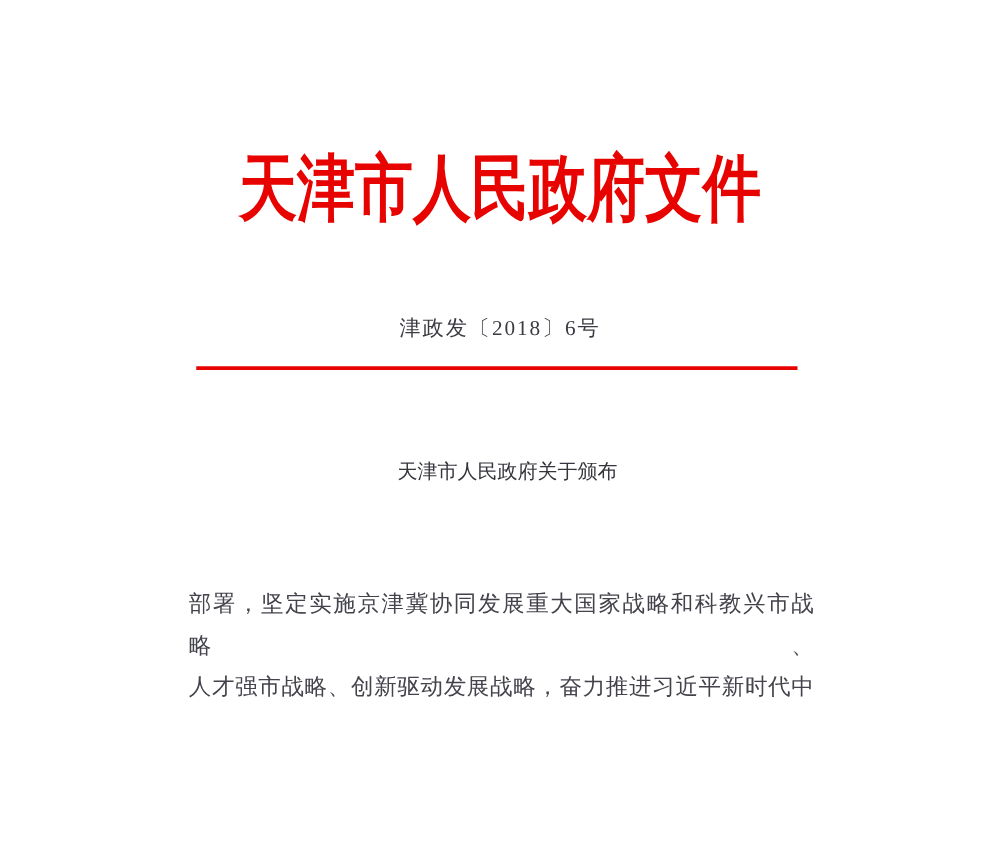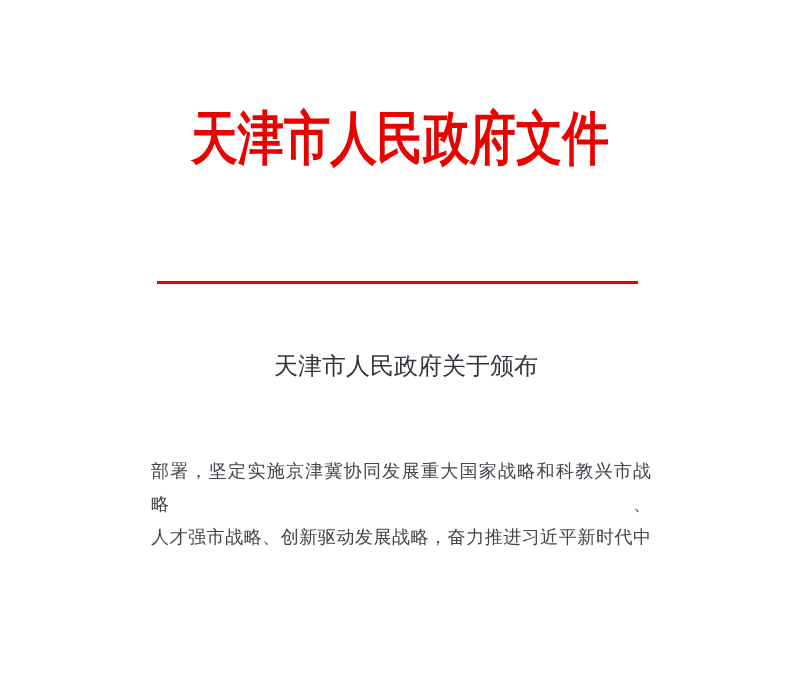--- a/index.html
+++ b/index.html
@@ -1,21 +1,21 @@
 <!DOCTYPE html>
 <html><head>
 <meta charset="utf-8">
 <style>
   * { margin: 0; padding: 0; box-sizing: border-box; }
   html, body { background: #ffffff; }
   .page {
     position: relative;
     width: 800px;
     height: 556px;
-    margin: 0 auto;
+    margin: 12px auto;
     background: #ffffff;
     overflow: hidden;
     font-family: "Liberation Serif", "DejaVu Serif", serif;
   }
   
   .letterhead {
     position: absolute;
     top: 89px;
     left: 0;
     width: 100%;
@@ -48,21 +48,21 @@
     height: 3px;
     background: #e60300;
   }
   
   .doc-title {
     position: absolute;
     top: 348px;
     left: 0;
     width: 100%;
     text-align: center;
-    font-size: 24px;
+    font-size: 16px;
     line-height: 36px;
     font-weight: 400;
     color: #34343c;
     padding-left: 12px;
   }
   
   .body-text {
     position: absolute;
     left: 151px;
     top: 455px;
@@ -83,20 +83,21 @@
     text-indent: 2em;
   }
 </style>
 </head>
 <body>
 
 <div class="page">
 
   <h1 class="letterhead">天津市人民政府文件</h1>
 
+  <div class="doc-number">津政发〔2018〕6号</div>
 
   <div class="red-line"></div>
 
   <div class="doc-title">
     <div>天津市人民政府关于颁布</div>
   </div>
 
   <div class="body-text">
     <div class="body-line">部署，坚定实施京津冀协同发展重大国家战略和科教兴市战略、</div>
     <div class="body-line">人才强市战略、创新驱动发展战略，奋力推进习近平新时代中国</div>

